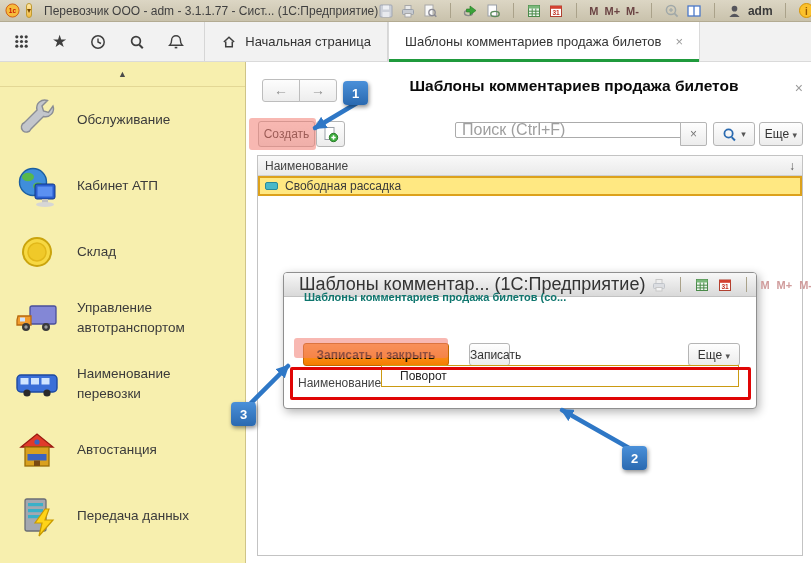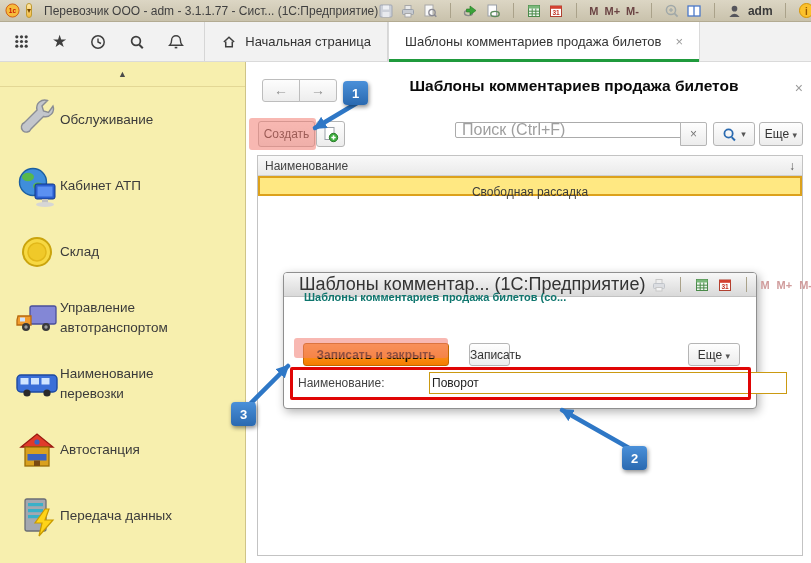--- a/index.html
+++ b/index.html
@@ -29,21 +29,21 @@
   .v-sep { width:1px; background:#d6d6d6; }
   .tab { display:flex; align-items:center; gap:8px; padding:0 16px; font-size:13px; color:#333; position:relative; }
   .tab.active { background:#fff; border-left:1px solid #dadada; border-right:1px solid #dadada; }
   .tab.active::after { content:""; position:absolute; left:0; right:0; bottom:-1px; height:3px; background:#1f9a3c; }
   .tab-close { color:#9a9a9a; font-size:13px; margin-left:6px; }
 
   
   .sidebar { position:absolute; left:0; top:62px; width:246px; height:501px; background:#f7efae; border-right:1px solid #cfc488; }
   .collapse-row { height:25px; display:flex; align-items:center; justify-content:center;
     border-bottom:1px solid #e3d795; color:#4a4a4a; font-size:9px; }
-  .side-item { display:flex; align-items:center; padding-left:14px; height:66px; cursor:pointer; }
+  .side-item { display:flex; align-items:center; gap:17px; padding-left:14px; height:66px; cursor:pointer; }
   .side-item svg { flex:0 0 auto; display:block; }
   .side-label { font-size:13.5px; color:#3b3b3b; line-height:1.45; max-width:160px; }
 
   
   .main { position:absolute; left:246px; top:62px; width:565px; height:501px; background:#fff; }
   .nav-group { position:absolute; left:16px; top:17px; display:flex; }
   .nav-btn { width:38px; height:23px; border:1px solid #bdbdbd; background:linear-gradient(#fdfdfd,#ededed);
     color:#8f8f8f; font-size:14px; text-align:center; line-height:21px; }
   .nav-btn:first-child { border-radius:3px 0 0 3px; }
   .nav-btn:last-child { border-radius:0 3px 3px 0; margin-left:-1px; }
@@ -61,21 +61,21 @@
   .clear-btn { position:absolute; left:434px; top:60px; width:27px; height:24px; border-radius:0 2px 2px 0; color:#777; }
   .q-btn { position:absolute; left:467px; top:60px; width:42px; height:24px; display:flex; align-items:center; justify-content:center; gap:4px; }
   .more-btn-main { position:absolute; left:513px; top:60px; width:44px; height:24px; }
   .caret { font-size:9px; color:#555; }
 
   .grid { position:absolute; left:11px; top:93px; width:546px; height:401px; border:1px solid #c3c3c3; background:#fff; }
   .grid-header { height:20px; background:linear-gradient(#f9f9f9,#eaeaea); border-bottom:1px solid #cfcfcf;
     display:flex; align-items:center; font-size:12px; color:#444; padding:0 7px; }
   .sort-arrow { margin-left:auto; color:#555; font-size:12px; }
   .grid-row { height:20px; background:#ffe882; border:2px solid #dca11c; display:flex; align-items:center; gap:7px;
-    padding:0 5px; font-size:12px; color:#3a3a3a;flex-direction:column; }
+    padding:0 5px; font-size:12px; color:#3a3a3a; }
 
   
   .dialog { position:absolute; left:283px; top:272px; width:474px; height:137px; background:#fff;
     border:1px solid #8f8f8f; border-radius:4px; box-shadow:2px 3px 10px rgba(0,0,0,.3); z-index:30; }
   .dlg-titlebar { height:24px; background:linear-gradient(#f7f7f7,#d9d9d9); border-bottom:1px solid #c2c2c2;
     border-radius:3px 3px 0 0; display:flex; align-items:center; padding:0 7px; gap:6px; }
   .dlg-title { font-size:18px; color:#333; white-space:nowrap; margin-left:2px; }
   .dlg-icons { margin-left:auto; display:flex; align-items:center; gap:7px; }
   .dlg-icons svg { display:block; }
   .mem-dis { font-weight:bold; font-size:11px; color:#d09c9c; }
@@ -83,22 +83,22 @@
   .dlg-close { font-size:14px; color:#333; font-weight:bold; line-height:10px; }
   .dlg-header { position:absolute; left:20px; top:18px; font-size:11px; font-weight:bold; color:#0f766e; white-space:nowrap; }
   .save-close-btn { position:absolute; left:19px; top:70px; width:146px; height:23px;
     background:linear-gradient(#ffa63a,#f57d00); border:1px solid #c06800; border-radius:3px;
     font-weight:bold; font-size:12px; color:#141400; }
   .save-btn { position:absolute; left:185px; top:70px; width:41px; height:23px; }
   .more-btn-dlg { position:absolute; right:16px; top:70px; width:52px; height:23px; }
   .red-rect { position:absolute; left:6px; top:94px; width:461px; height:33px; border:3px solid #e00505;
     border-radius:2px; pointer-events:none; }
   .name-label { position:absolute; left:14px; top:103px; font-size:12px; color:#444; }
-  .name-input { position:absolute; left:97px; top:99px; width:358px; height:22px; border:1px solid #cb9a12;
-    padding:0 2px; font-size:12px; color:#222;margin-left:48px; }
+  .name-input { position:absolute; left:97px; top:92px; width:358px; height:22px; border:1px solid #cb9a12;
+    padding:0 18px; font-size:12px; color:#222; }
 
   
   .arrows { position:absolute; left:0; top:0; width:811px; height:563px; z-index:55; pointer-events:none; }
   .badge { position:absolute; width:25px; height:24px; background:linear-gradient(#4a90d9,#2a69b0);
     border-radius:4px; color:#fff; font-weight:bold; font-size:13px; display:flex; align-items:center;
     justify-content:center; box-shadow:1px 2px 4px rgba(0,0,0,.45); z-index:60; }
   .badge-1 { left:343px; top:81px; }
   .badge-2 { left:622px; top:446px; }
   .badge-3 { left:231px; top:402px; }
   .hl { position:absolute; background:rgba(243,125,115,.55); border-radius:3px; z-index:40; pointer-events:none; }

